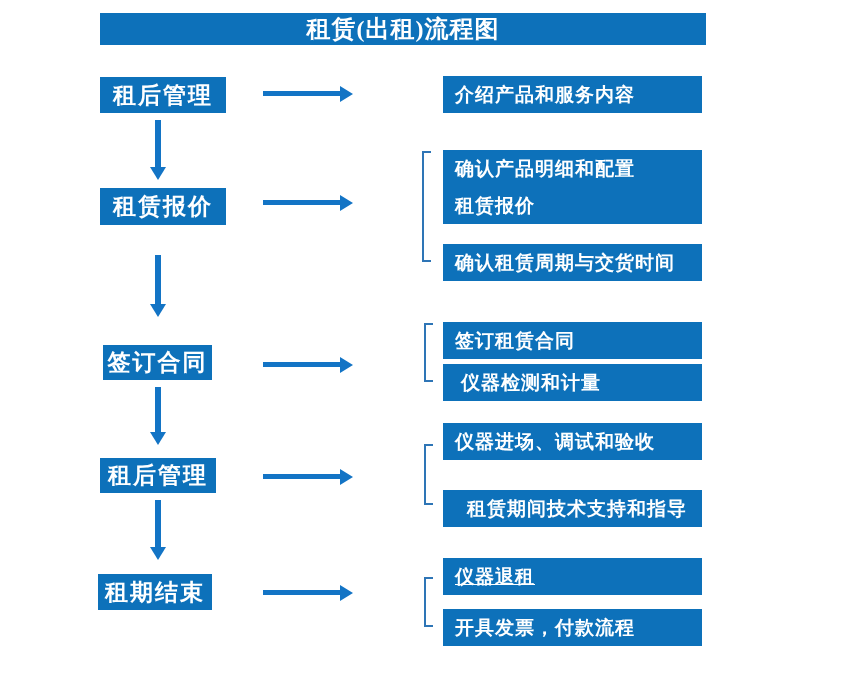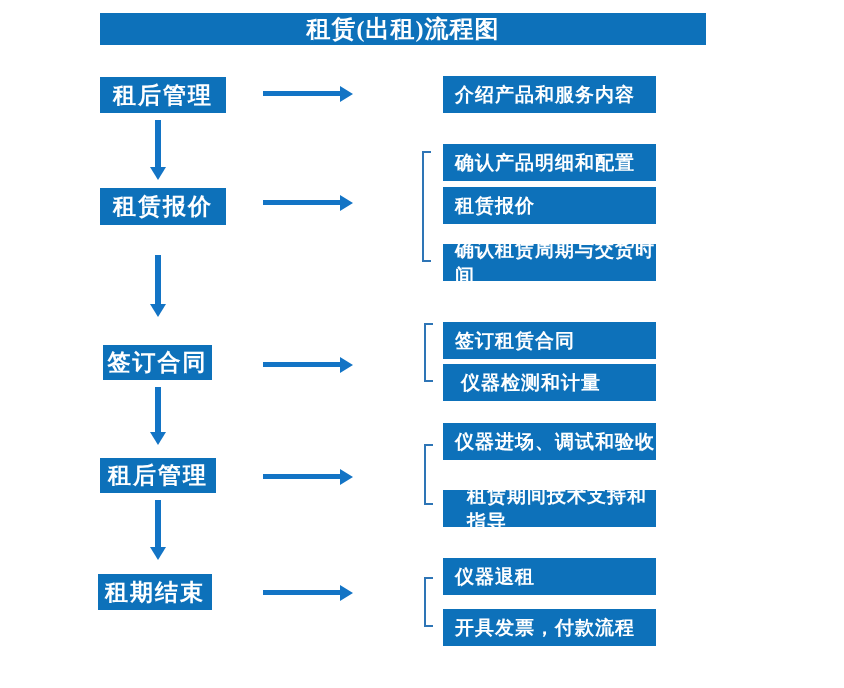--- a/index.html
+++ b/index.html
@@ -16,21 +16,21 @@
   }
   .box{
     position:absolute;background:var(--box-blue);color:var(--text-white);
     font-weight:bold;display:flex;align-items:center;box-sizing:border-box;
   }
   .title-bar{
     justify-content:center;font-size:24px;letter-spacing:1px;
     left:100px;top:13px;width:606px;height:32px;
   }
   .left-box{justify-content:center;font-size:23px;letter-spacing:2px;}
-  .right-box{font-size:19px;letter-spacing:1px;padding-left:12px;left:443px;width:213px;height:37px;}
+  .right-box{font-size:19px;letter-spacing:1px;padding-left:12px;left:443px;width:259px;height:37px;}
   
   .h-arrow{position:absolute;height:5px;background:var(--arrow-blue);}
   .h-arrow::after{
     content:"";position:absolute;right:-13px;top:50%;transform:translateY(-50%);
     width:0;height:0;border-left:13px solid var(--arrow-blue);
     border-top:8px solid transparent;border-bottom:8px solid transparent;
   }
   
   .v-arrow{position:absolute;width:6px;background:var(--arrow-blue);}
   .v-arrow::after{
@@ -54,21 +54,21 @@
 
   <div class="box left-box" style="left:100px;top:77px;width:126px;height:36px;">租后管理</div>
   <div class="h-arrow" style="left:263px;top:91px;width:77px;"></div>
   <div class="box right-box" style="top:76px;">介绍产品和服务内容</div>
 
   <div class="v-arrow" style="left:155px;top:120px;height:47px;"></div>
 
   <div class="box left-box" style="left:100px;top:188px;width:126px;height:37px;">租赁报价</div>
   <div class="h-arrow" style="left:263px;top:200px;width:77px;"></div>
   <div class="bracket" style="left:422px;top:151px;height:111px;"></div>
-  <div class="box right-box" style="top:144px;">确认产品明细和配置</div>
+  <div class="box right-box" style="top:150px;">确认产品明细和配置</div>
   <div class="box right-box" style="top:187px;">租赁报价</div>
   <div class="box right-box" style="top:244px;">确认租赁周期与交货时间</div>
 
   <div class="v-arrow" style="left:155px;top:255px;height:49px;"></div>
 
   <div class="box left-box" style="left:103px;top:345px;width:109px;height:35px;">签订合同</div>
   <div class="h-arrow" style="left:263px;top:362px;width:77px;"></div>
   <div class="bracket" style="left:424px;top:323px;height:59px;"></div>
   <div class="box right-box" style="top:322px;">签订租赁合同</div>
   <div class="box right-box" style="top:364px;padding-left:18px;">仪器检测和计量</div>
@@ -79,16 +79,16 @@
   <div class="h-arrow" style="left:263px;top:474px;width:77px;"></div>
   <div class="bracket" style="left:424px;top:444px;height:61px;"></div>
   <div class="box right-box" style="top:423px;">仪器进场、调试和验收</div>
   <div class="box right-box" style="top:490px;padding-left:24px;">租赁期间技术支持和指导</div>
 
   <div class="v-arrow" style="left:155px;top:500px;height:47px;"></div>
 
   <div class="box left-box" style="left:98px;top:574px;width:114px;height:36px;">租期结束</div>
   <div class="h-arrow" style="left:263px;top:590px;width:77px;"></div>
   <div class="bracket" style="left:424px;top:577px;height:50px;"></div>
-  <div class="box right-box" style="top:558px;">仪器退租</div>
+  <div class="box right-box" style="top:558px;text-decoration:underline;">仪器退租</div>
   <div class="box right-box" style="top:609px;">开具发票，付款流程</div>
 
 </div>
 
 </body></html>

